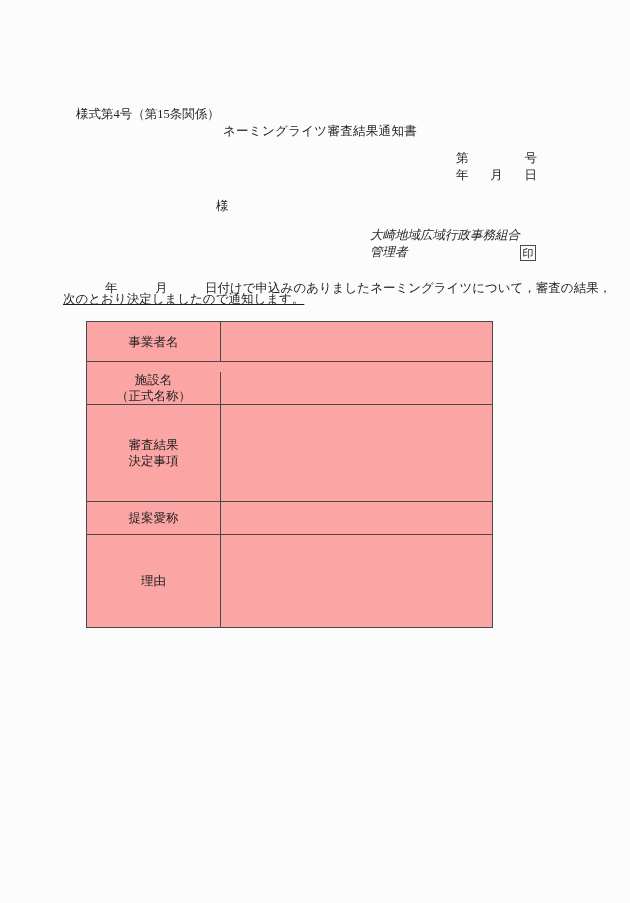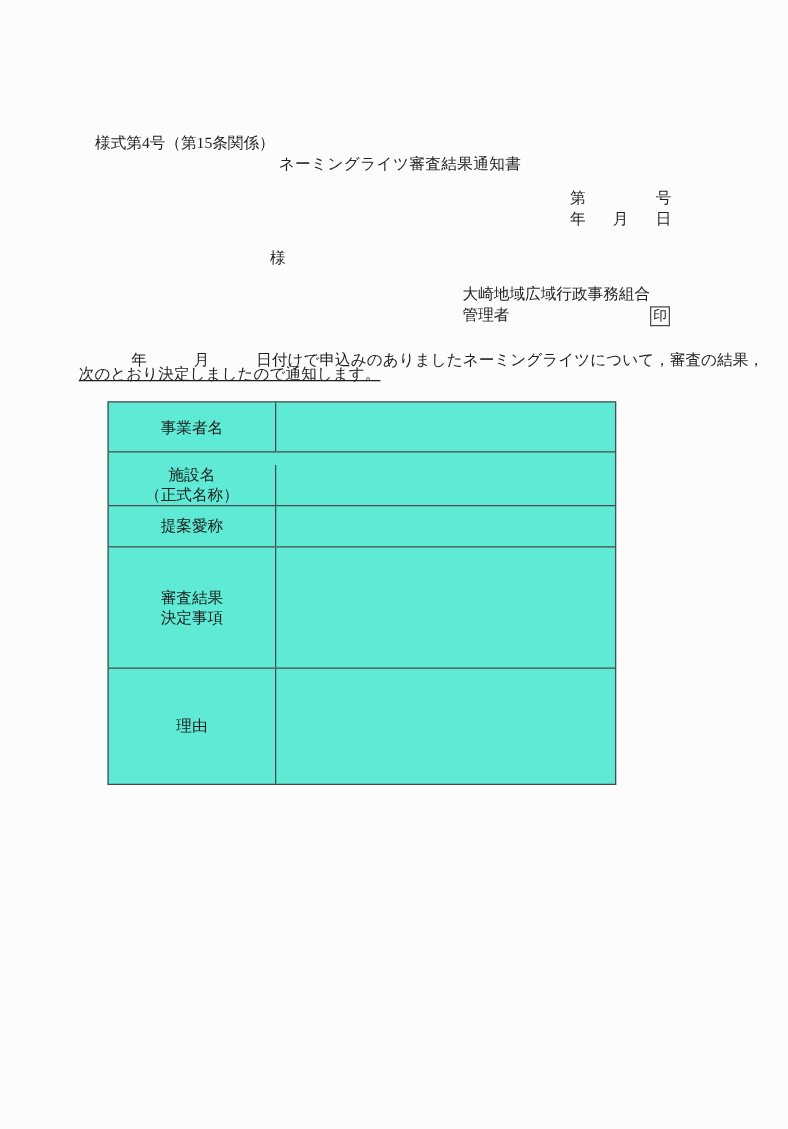--- a/index.html
+++ b/index.html
@@ -45,20 +45,21 @@
   }
   .addressee {
     position: absolute;
     left: 216px;
     top: 198px;
   }
   .issuer {
     position: absolute;
     left: 370px;
     top: 227px;
+    font-style: italic;
   }
   .issuer .issuer-org { margin-bottom: 0; }
   .seal-box {
     position: absolute;
     left: 520px;
     top: 245px;
     width: 16px;
     height: 16px;
     border: 1px solid #4a4a4a;
     display: flex;
@@ -80,21 +81,21 @@
     top: 291px;
     white-space: nowrap;
     text-decoration: underline;
   }
   .form-table {
     position: absolute;
     left: 86px;
     top: 321px;
     width: 407px;
     border: 1px solid #4a4a4a;
-    background: #5eead4;
+    background: #fca5a5;
   }
   .t-row {
     display: flex;
     border-bottom: 1px solid #4a4a4a;
   }
   .t-row:last-child { border-bottom: none; }
   .t-label {
     width: 134px;
     border-right: 1px solid #4a4a4a;
     display: flex;
@@ -153,28 +154,28 @@
       <div class="t-label">事業者名</div>
       <div class="t-value"></div>
     </div>
 
     <div class="t-row r2">
       <div class="t-label">施設名
 （正式名称）</div>
       <div class="t-value"></div>
     </div>
 
-    <div class="t-row r3">
-      <div class="t-label">提案愛称</div>
+    <div class="t-row r4">
+      <div class="t-label">審査結果
+決定事項</div>
       <div class="t-value"></div>
     </div>
 
-    <div class="t-row r4">
-      <div class="t-label">審査結果
-決定事項</div>
+    <div class="t-row r3">
+      <div class="t-label">提案愛称</div>
       <div class="t-value"></div>
     </div>
 
     <div class="t-row r5">
       <div class="t-label">理由</div>
       <div class="t-value"></div>
     </div>
 
   </div>
 

